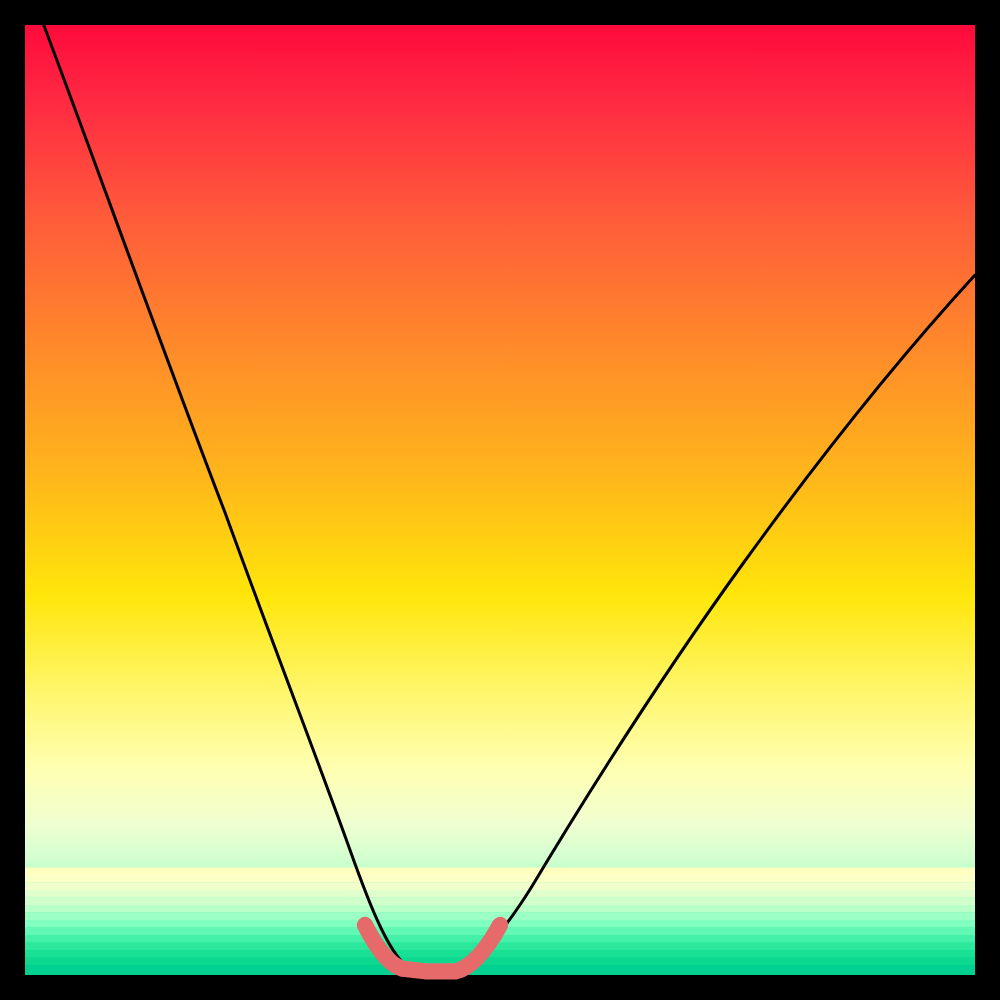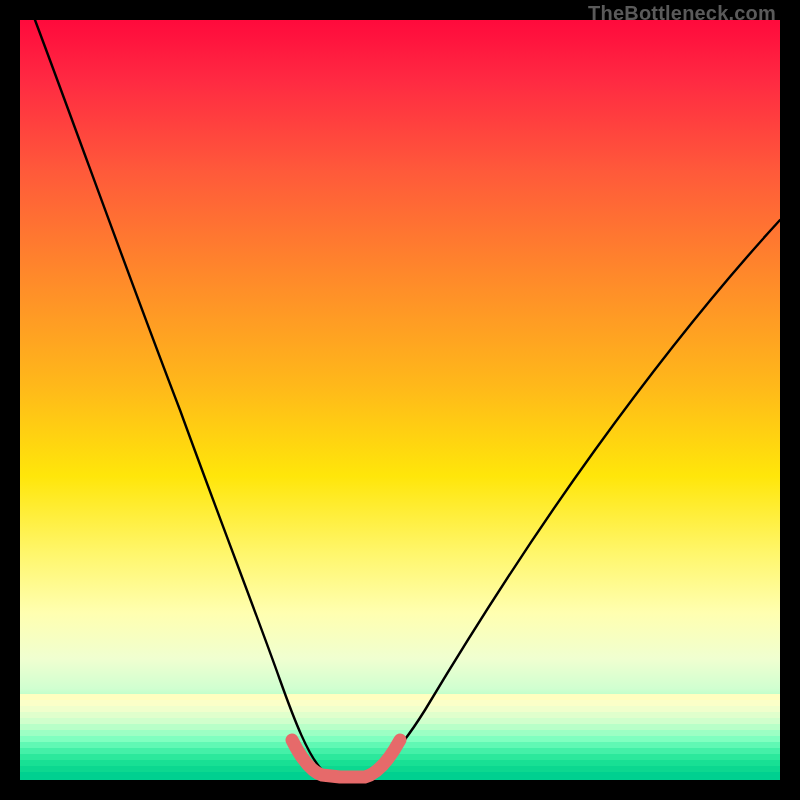--- a/index.html
+++ b/index.html
@@ -56,21 +56,20 @@
     position: absolute;
     left: 0; top: 0;
     width: 100%; height: 100%;
     overflow: visible;
   }
 </style>
 </head>
 <body>
 
 <div class="frame">
-  <div class="watermark">TheBottleneck.com</div>
   <div class="plot-area">
 
     <div class="bottom-stripes">
       <div class="s" style="bottom:80px;height:6px;background:#ffffc0;"></div>
       <div class="s" style="bottom:74px;height:6px;background:#fbffc8;"></div>
       <div class="s" style="bottom:68px;height:6px;background:#f0ffcc;"></div>
       <div class="s" style="bottom:62px;height:6px;background:#e0ffcc;"></div>
       <div class="s" style="bottom:56px;height:6px;background:#d0ffcc;"></div>
       <div class="s" style="bottom:50px;height:6px;background:#b8ffc8;"></div>
       <div class="s" style="bottom:44px;height:6px;background:#9cffc4;"></div>

